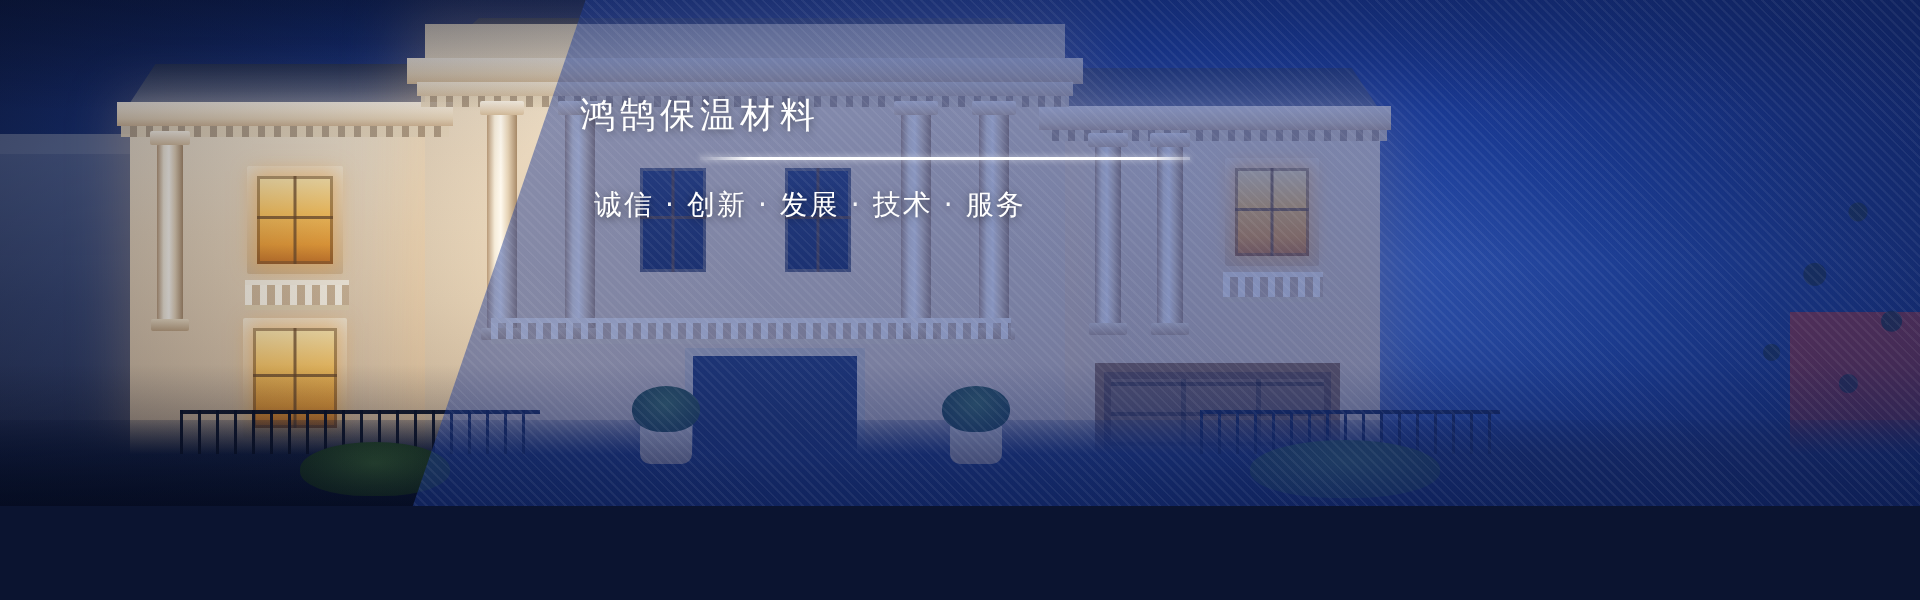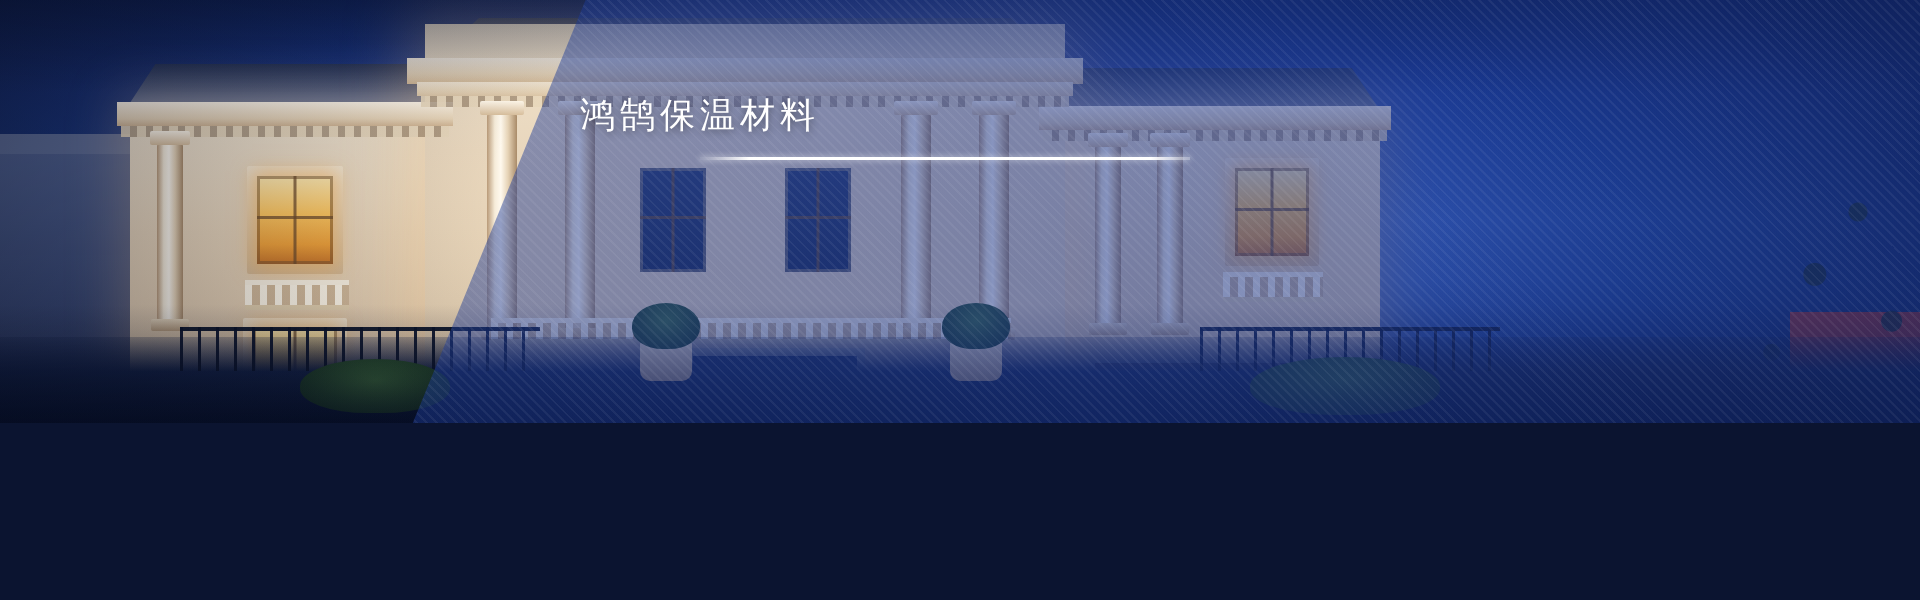--- a/index.html
+++ b/index.html
@@ -5,21 +5,21 @@
   * { margin:0; padding:0; box-sizing:border-box; }
   html, body {
     width:1920px; height:600px;
     overflow:hidden;
     background:#0b1430;
     font-family:"DejaVu Sans","Liberation Sans",sans-serif;
   }
 
   .banner {
     position:relative;
-    width:1920px; height:423px;
+    width:1920px; height:506px;
     overflow:hidden;
   }
 
   
   .photo { position:absolute; inset:0; overflow:hidden; }
 
   
   .sky {
     position:absolute; inset:0;
     background:
@@ -386,15 +386,18 @@
     <div class="vignette"></div>
   </div>
 
   <div class="overlay-panel"></div>
   <div class="overlay-stripes"></div>
   <div class="overlay-edge"></div>
 
   <div class="text-block">
     <div class="brand">鸿鹄保温材料</div>
     <div class="divider"></div>
+    <div class="tagline">
+      <span>诚信</span><span class="dot">·</span><span>创新</span><span class="dot">·</span><span>发展</span><span class="dot">·</span><span>技术</span><span class="dot">·</span><span>服务</span>
+    </div>
   </div>
 
 </div>
 
 </body></html>

